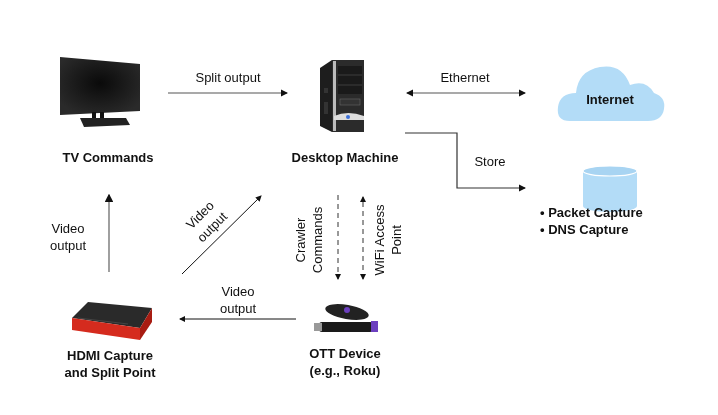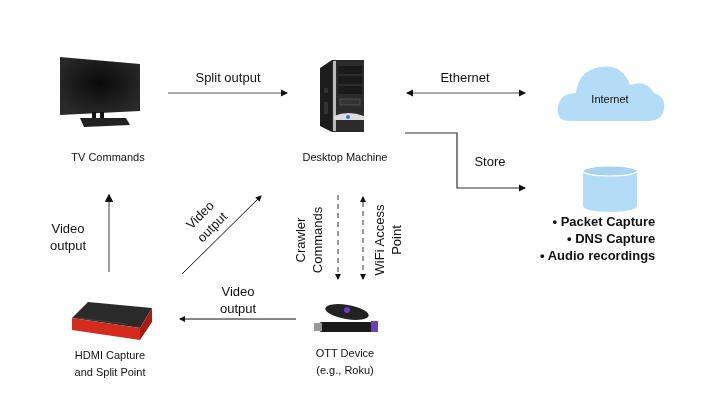--- a/index.html
+++ b/index.html
@@ -1,21 +1,21 @@
 <!DOCTYPE html>
 <html><head>
 <meta charset="utf-8">
 <style>
   html,body{margin:0;padding:0;background:#ffffff;}
   body{width:718px;height:415px;position:relative;overflow:hidden;font-family:"Liberation Sans","DejaVu Sans",sans-serif;color:#111;}
   .abs{position:absolute;}
   .lbl{position:absolute;font-size:13px;color:#111;text-align:center;line-height:17px;white-space:nowrap;}
-  .bold{font-weight:normal;font-size:11px;}
+  .bold{font-weight:bold;font-size:13px;}
   svg.lines{position:absolute;left:0;top:0;}
-  .bullets{position:absolute;left:540px;top:213px;font-size:13px;font-weight:bold;line-height:17px;text-align:right;}
+  .bullets{position:absolute;left:540px;top:204px;font-size:13px;font-weight:bold;line-height:17px;}
   .bullets div{white-space:nowrap;}
 </style>
 </head>
 <body>
 
 <svg class="lines" width="718" height="415">
   <defs>
     <marker id="ah" markerWidth="6" markerHeight="6" refX="5" refY="3" orient="auto">
       <path d="M0,0 L6,3 L0,6 z" fill="#111"></path>
     </marker>
@@ -109,14 +109,13 @@
   <div class="lbl" style="position:relative;width:80px">Commands</div>
 </div>
 <div class="abs" style="left:344px;top:222px;width:90px;height:36px;transform:rotate(-90deg);transform-origin:center">
   <div class="lbl" style="position:relative;width:90px">WiFi Access</div>
   <div class="lbl" style="position:relative;width:90px">Point</div>
 </div>
 
 <div class="bullets">
   <div><span>•</span> <span>Packet Capture</span></div>
   <div><span>•</span> <span>DNS Capture</span></div>
-  <div><span>•</span> <span>Audio recordings</span></div>
 </div>
 
 </body></html>

